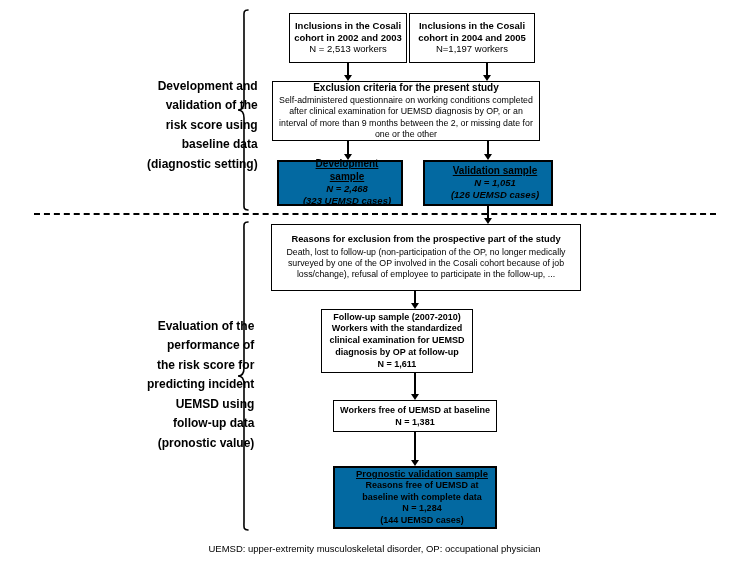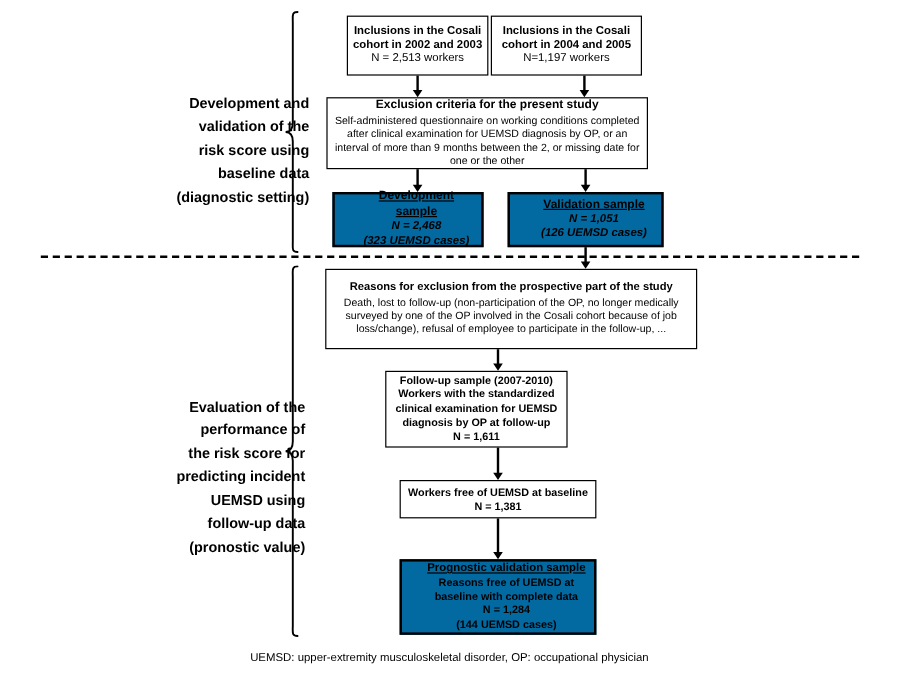--- a/index.html
+++ b/index.html
@@ -43,21 +43,21 @@
 <div class="canvas">
 
   <svg class="brace" style="left:237px;top:9px" width="12" height="202" viewBox="0 0 12 202">
     <path d="M11,1 C6,1 7,4 7,10 L7,93 C7,99 5,101 1,101 C5,101 7,103 7,109 L7,192 C7,198 6,201 11,201" fill="none" stroke="#000" stroke-width="1.6" stroke-linecap="round"></path>
   </svg>
   <svg class="brace" style="left:237px;top:221px" width="12" height="310" viewBox="0 0 12 310">
     <path d="M11,1 C6,1 7,4 7,10 L7,147 C7,153 5,155 1,155 C5,155 7,157 7,163 L7,300 C7,306 6,309 11,309" fill="none" stroke="#000" stroke-width="1.6" stroke-linecap="round"></path>
   </svg>
 
   <div class="side-label" style="left:147px;top:77px">Development and<br>validation of the<br>risk score using<br>baseline data<br>(diagnostic setting)</div>
-  <div class="side-label" style="left:147px;top:330px">Evaluation of the<br>performance of<br>the risk score for<br>predicting incident<br>UEMSD using<br>follow-up data<br>(pronostic value)</div>
+  <div class="side-label" style="left:147px;top:317px">Evaluation of the<br>performance of<br>the risk score for<br>predicting incident<br>UEMSD using<br>follow-up data<br>(pronostic value)</div>
 
   <div class="box" style="left:289px;top:13px;width:118px;height:50px">
     <div class="t">Inclusions in the Cosali cohort in 2002 and 2003</div>
     <div class="n">N = 2,513 workers</div>
   </div>
   <div class="box" style="left:409px;top:13px;width:126px;height:50px">
     <div class="t">Inclusions in the Cosali cohort in 2004 and 2005</div>
     <div class="n">N=1,197 workers</div>
   </div>
 

